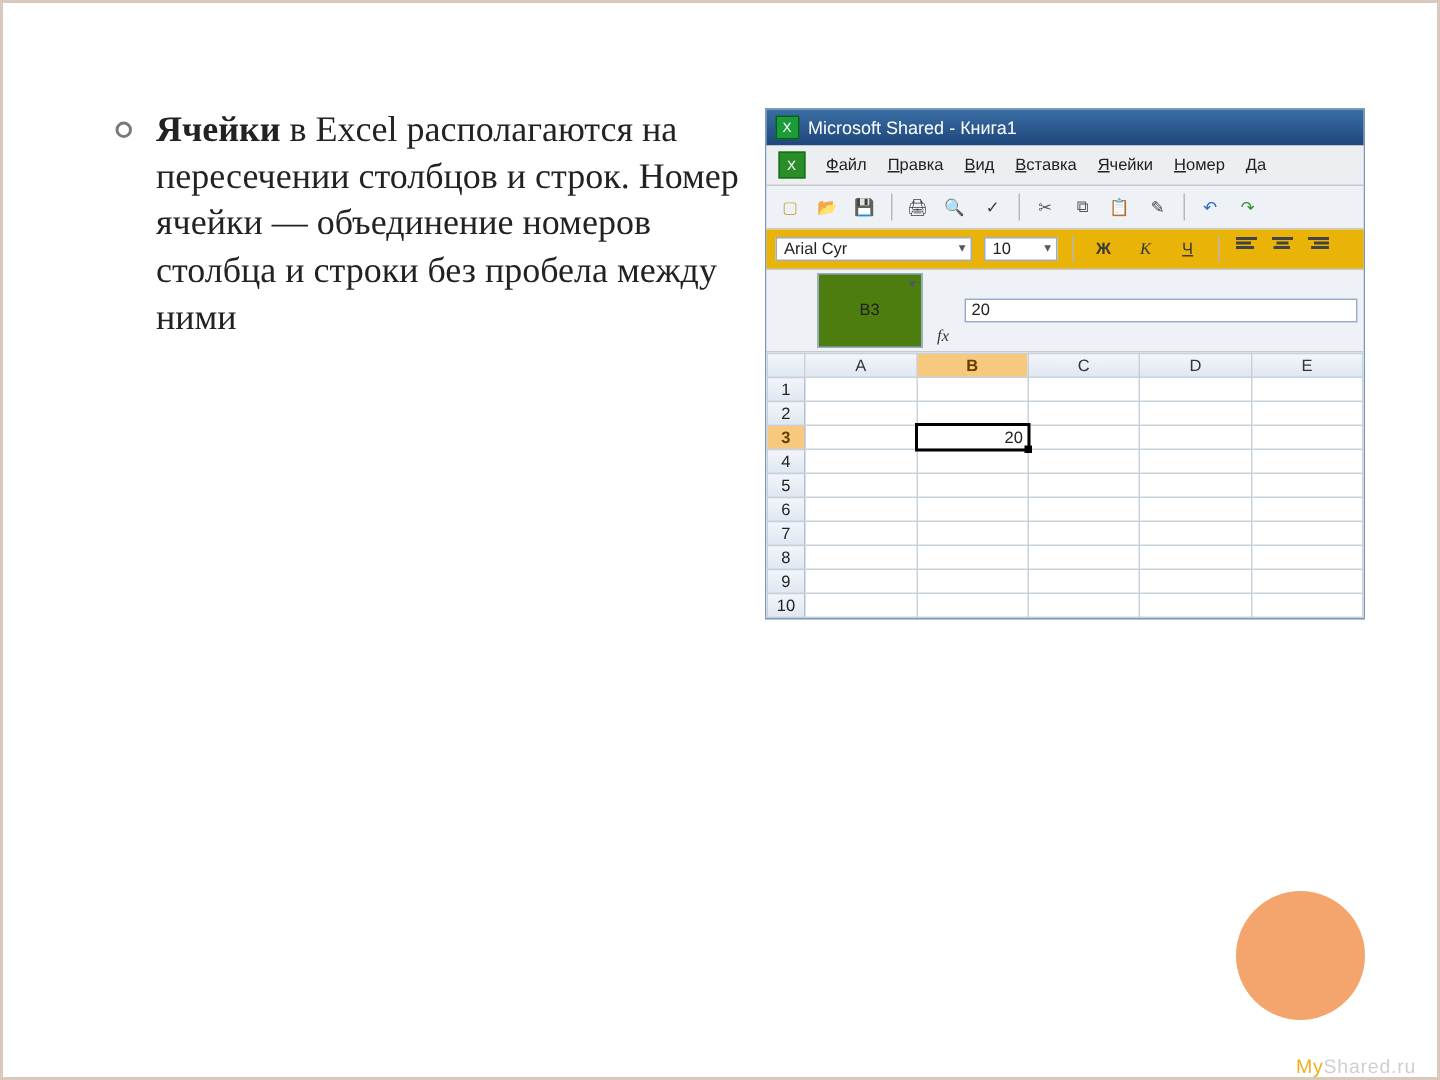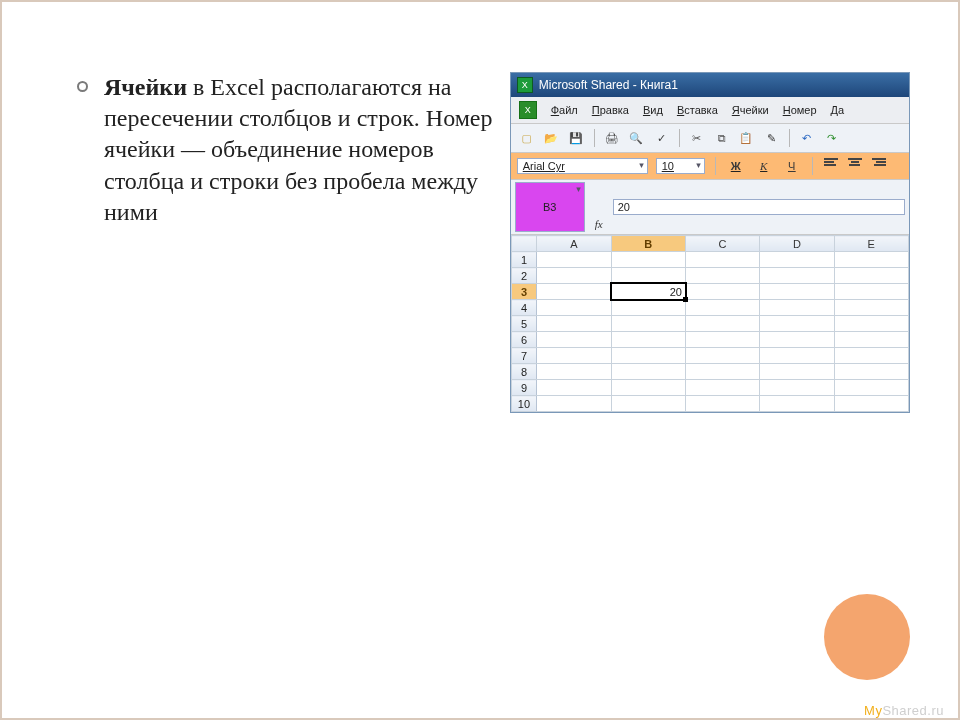--- a/index.html
+++ b/index.html
@@ -110,27 +110,26 @@
     display: inline-flex; align-items: center; justify-content: center;
     border: 1px solid transparent;
     font-size: 11px;
     color: #3a3a3a;
   }
   .tb-sep { width:1px; height:18px; background:#b8b8b8; margin: 0 2px; }
   .i-new { color:#caa84a; } .i-open { color:#d9a441; } .i-save { color:#3a6ea5; }
   .i-cut { color:#555; } .i-copy { color:#555; } .i-paste { color:#b07030; }
   .i-undo { color:#2967c2; } .i-redo { color:#2f8f2f; }
   .ex-format {
-    background: #fdba74;
+    background: #eab308;
     padding: 3px 6px;
     display: flex;
     gap: 8px;
     align-items: center;
     border-bottom: 1px solid #c9c9c9;
-    text-decoration: underline;
   }
   .ex-format .combo {
     background: #fff; border: 1px solid #9aaccc;
     padding: 1px 14px 1px 5px;
     position: relative;
     font-size: 11px;
   }
   .ex-format .combo::after {
     content: "▾"; position: absolute; right: 3px; top: 1px; font-size: 9px; color: #556;
   }
@@ -143,23 +142,24 @@
   .al-c span{margin-left:auto;margin-right:auto} .al-c span:nth-child(2){width:60%} .al-c span:nth-child(3){width:80%}
   .al-r span{margin-left:auto} .al-r span:nth-child(2){width:70%} .al-r span:nth-child(3){width:85%}
   .ex-fbar {
     display: flex; align-items: center;
     background: #eef2f7;
     border-bottom: 1px solid #c9c9c9;
     padding: 2px 4px;
     gap: 4px;
   }
   .namebox {
-    width: 60px; background: #d946ef; border: 1px solid #9aaccc;
+    width: 60px; background: #4d7c0f; border: 1px solid #9aaccc;
     padding: 18px 4px; font-size: 11px; text-align: center;
     position: relative;
+    margin-left: 30px;
   }
   .namebox::after { content:"▾"; position:absolute; right:3px; top:1px; font-size:9px; color:#556;}
   .fx { font-style: italic; font-family: Georgia, serif; color:#333; padding: 0 6px; margin-top: 34px; }
   .fval { flex:1; background:#fff; border:1px solid #9aaccc; padding:1px 4px; font-size:11px; }
   table.grid {
     border-collapse: collapse;
     width: 100%;
     background: #fff;
     table-layout: fixed;
   }

